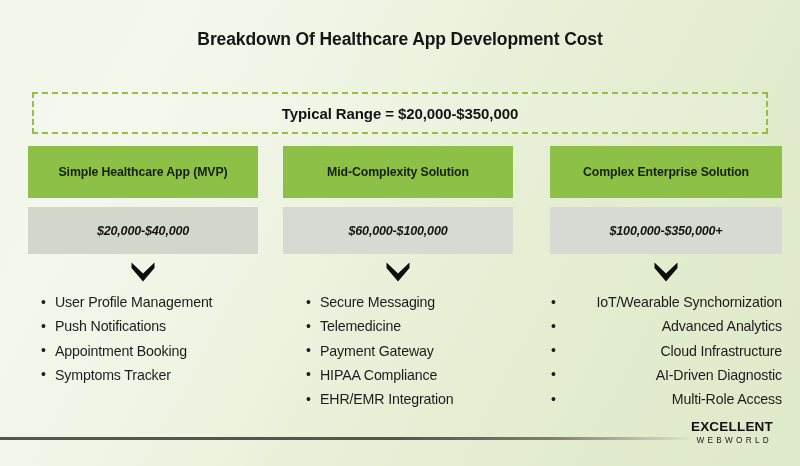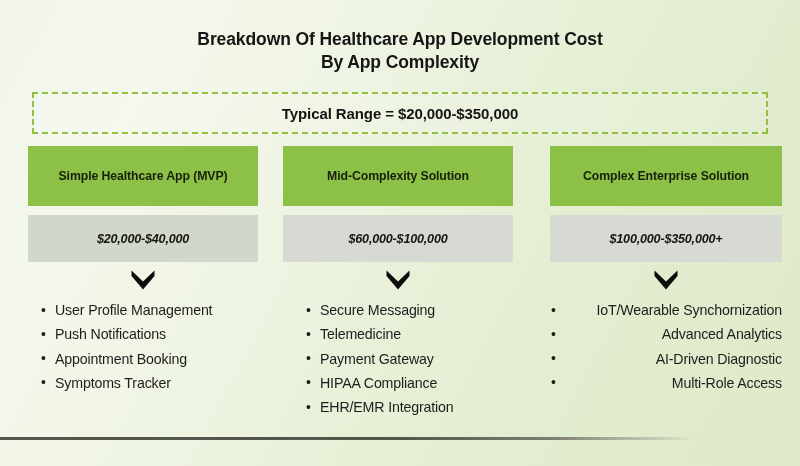--- a/index.html
+++ b/index.html
@@ -76,21 +76,21 @@
   }
   .column {
     position: absolute;
     top: 0;
   }
   .col-1 { left: 28px;  width: 230px; }
   .col-2 { left: 283px; width: 230px; }
   .col-3 { left: 550px; width: 232px; }
 
   .head-box {
-    height: 60px;
+    height: 52px;
     background: #8dc046;
     display: flex;
     align-items: center;
     justify-content: center;
     text-align: center;
     box-sizing: border-box;
     padding: 0 8px;
   }
   .head-label {
     font-size: 12.3px;
@@ -191,21 +191,20 @@
     margin-right: 1px;
   }
 </style>
 </head>
 <body>
 
 <div class="infographic">
 
   <div class="title-block">
     <div class="title-line">Breakdown Of Healthcare App Development Cost</div>
-    <div class="title-line">By App Complexity</div>
   </div>
 
   <div class="range-box">
     <span class="range-text">Typical Range = $20,000-$350,000</span>
   </div>
 
   <div class="columns">
 
     <div class="column col-1">
       <div class="head-box">
@@ -256,22 +255,27 @@
         <span class="price-label">$100,000-$350,000+</span>
       </div>
       <div class="arrow-row">
         <svg width="26" height="22" viewBox="0 0 26 22" aria-hidden="true">
           <path d="M1.5 1.5 L13 12.5 L24.5 1.5 L24.5 7 L13 20.5 L1.5 7 Z" fill="#0d0d0d"></path>
         </svg>
       </div>
       <ul class="bullets">
         <li class="bullet-item">IoT/Wearable Synchornization</li>
         <li class="bullet-item">Advanced Analytics</li>
+        <li class="bullet-item">Cloud Infrastructure</li>
         <li class="bullet-item">AI-Driven Diagnostic</li>
         <li class="bullet-item">Multi-Role Access</li>
       </ul>
     </div>
 
   </div>
 
   <div class="footer-rule"></div>
+  <div class="logo">
+    <span class="logo-main">EXCELLENT</span>
+    <span class="logo-sub">WEBWORLD</span>
+  </div>
 
 </div>
 
 </body></html>

